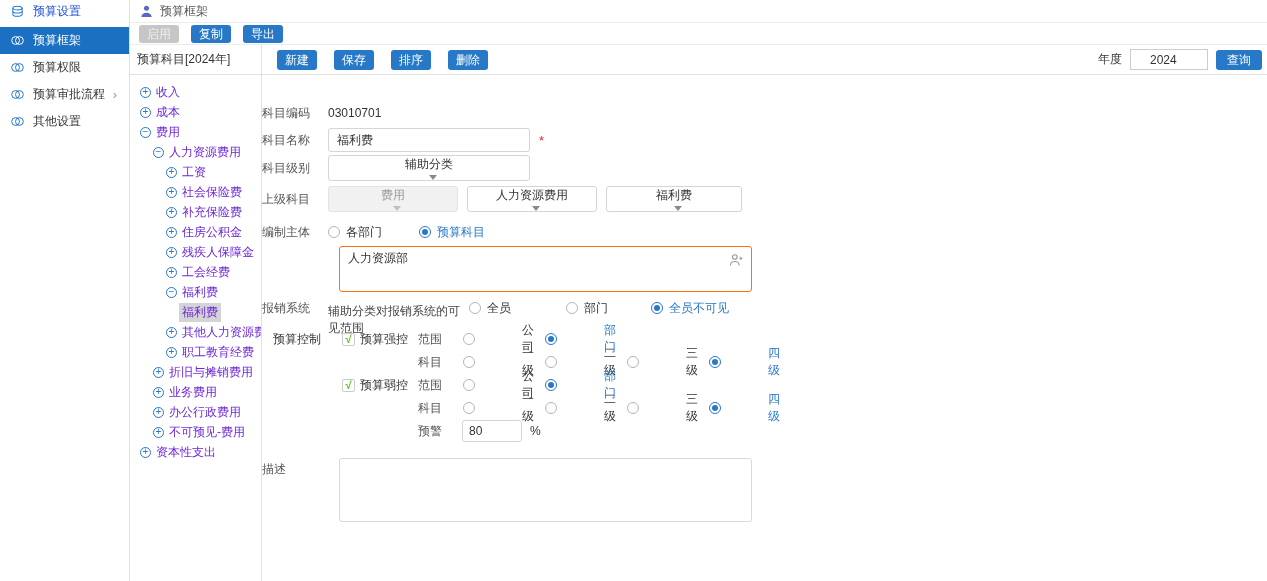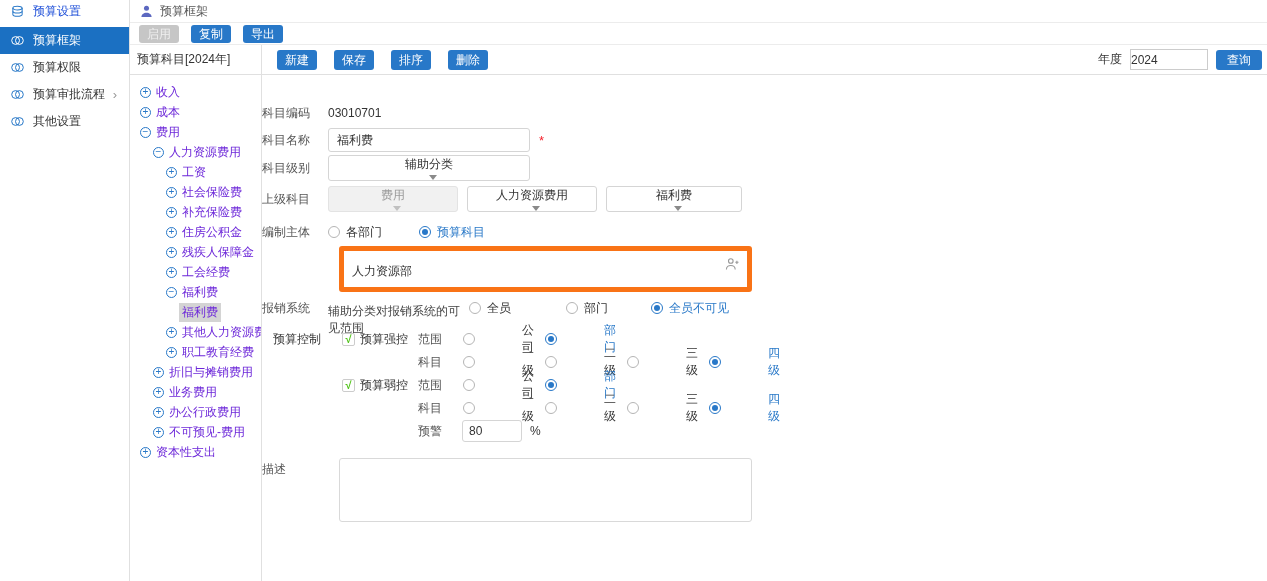--- a/index.html
+++ b/index.html
@@ -32,21 +32,21 @@
   .btn{display:inline-block;background:#2878c8;color:#fff;border:none;border-radius:3px;
     height:18px;line-height:18px;padding:0 8px;font-size:12px;font-family:inherit;cursor:pointer;}
   .btn.disabled{background:#c6c6c6;color:#efefef;cursor:default;}
   .subheader{position:absolute;left:130px;top:45px;right:0;height:30px;box-sizing:border-box;
     border-bottom:1px solid #e0e0e0;display:flex;align-items:center;}
   .tree-title{width:132px;box-sizing:border-box;padding-left:7px;align-self:stretch;
     display:flex;align-items:center;border-right:1px solid #e0e0e0;color:#333;flex-shrink:0;}
   .form-actions{display:flex;gap:17px;margin-left:15px;}
   .form-actions .btn{height:20px;line-height:20px;min-width:24px;text-align:center;}
   .year-area{margin-left:auto;display:flex;align-items:center;gap:8px;padding-right:5px;color:#333;}
-  .year-input{width:78px;height:21px;box-sizing:border-box;border:1px solid #ccc;padding:0 0;font-size:12px;font-family:inherit;outline:none;color:#333;}
+  .year-input{width:78px;height:21px;box-sizing:border-box;border:1px solid #ccc;padding:0 19px;font-size:12px;font-family:inherit;outline:none;color:#333;}
   .query-btn{height:20px;line-height:20px;width:46px;text-align:center;padding:0;}
   
   .tree{position:absolute;left:130px;top:75px;width:132px;bottom:0;box-sizing:border-box;
     border-right:1px solid #e0e0e0;padding-top:7px;overflow:hidden;background:#fff;}
   .tree-row{height:20px;display:flex;align-items:center;gap:5px;white-space:nowrap;cursor:pointer;}
   .tree-toggle{width:11px;height:11px;box-sizing:border-box;border:1px solid #2878c8;border-radius:50%;
     color:#2878c8;font-size:10px;line-height:8px;display:inline-flex;align-items:center;justify-content:center;flex-shrink:0;}
   .tree-label{color:#6d28d9;}
   .tree-label.selected{background:#d4d4d4;padding:1px 3px;}
   
@@ -66,21 +66,21 @@
   .radio-item{display:inline-flex;align-items:center;gap:6px;cursor:pointer;}
   .rc{width:12px;height:12px;box-sizing:border-box;border:1px solid #b5b5b5;border-radius:50%;background:#fff;position:relative;flex-shrink:0;}
   .rc.on{border-color:#2878c8;}
   .rc.on::after{content:'';position:absolute;left:2px;top:2px;width:6px;height:6px;border-radius:50%;background:#2878c8;}
   .radio-item.sel .rl{color:#2878c8;}
   .rg-owner .radio-item{width:91px;}
   .rg-visible .radio-item:nth-child(1){width:97px;}
   .rg-visible .radio-item:nth-child(2){width:85px;}
   .rg-ctl .radio-item{width:82px;gap:47px;}
   .owner-box{position:absolute;left:77px;top:171px;width:413px;height:46px;box-sizing:border-box;
-    border:5px solid #f97316;border-radius:3px;padding:12px 8px;}
+    border:1px solid #f97316;border-radius:3px;padding:3px 8px;}
   .owner-box .add-person{position:absolute;right:8px;top:6px;display:flex;}
   .hint{width:141px;flex-shrink:0;color:#444;margin-top:23px;}
   .c-label{position:absolute;left:11px;}
   .c-check{position:absolute;left:80px;display:flex;align-items:center;gap:5px;}
   .c-sub{position:absolute;left:156px;color:#555;}
   .c-radios{position:absolute;left:201px;display:flex;}
   .checkbox{width:13px;height:13px;box-sizing:border-box;border:1px solid #ccc;border-radius:2px;background:#fff;
     display:inline-flex;align-items:center;justify-content:center;cursor:pointer;flex-shrink:0;}
   .checkbox .check{color:#52c41a;font-size:11px;font-weight:bold;line-height:1;}
   .warn-input{position:absolute;left:200px;width:60px;height:22px;box-sizing:border-box;border:1px solid #d5d5d5;

